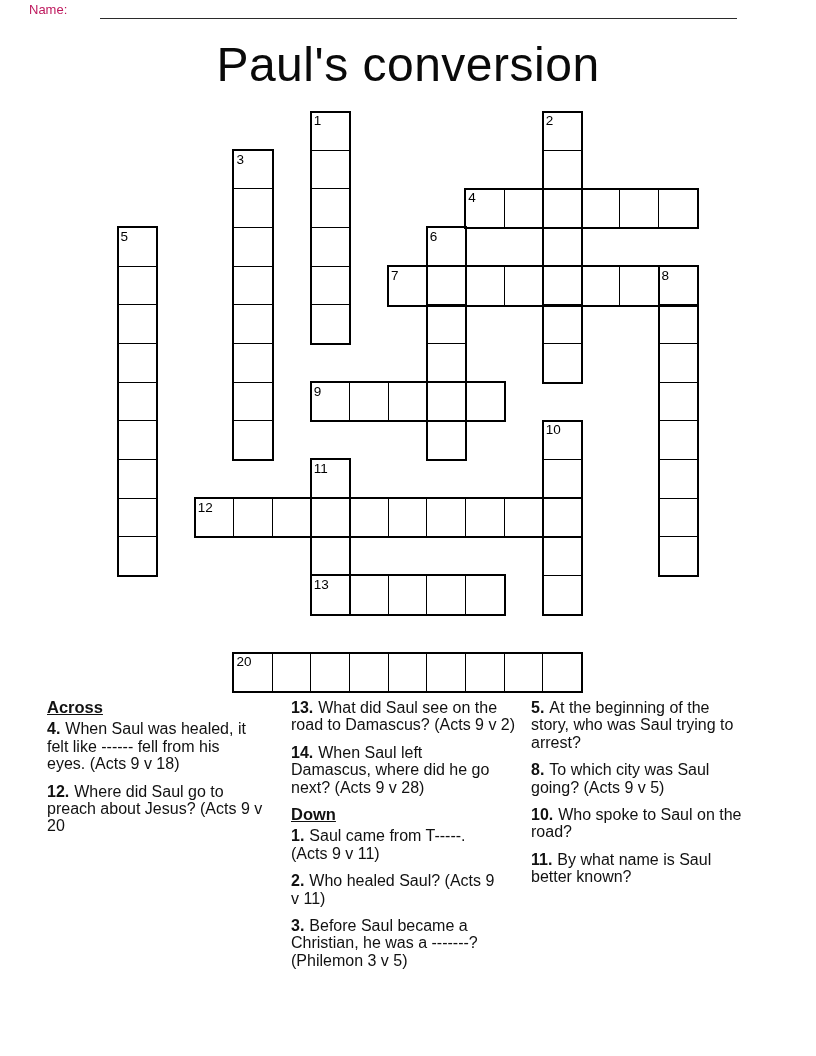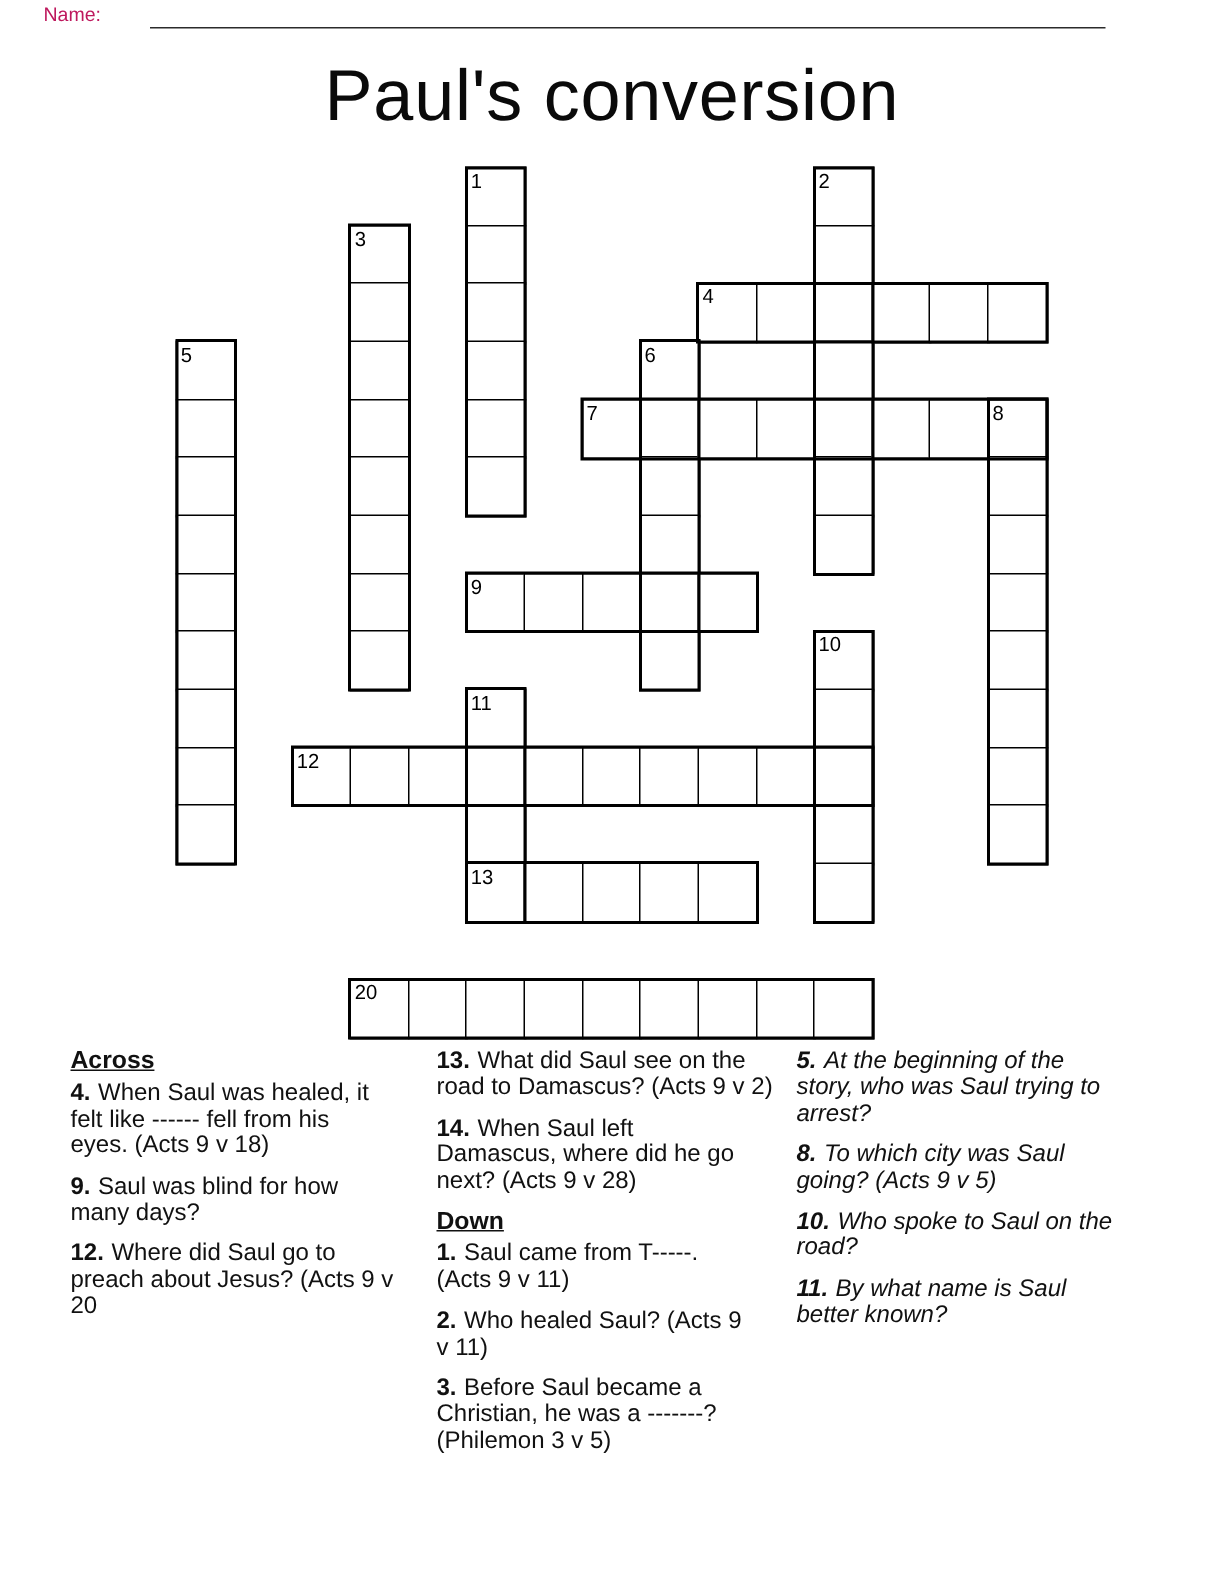--- a/index.html
+++ b/index.html
@@ -50,21 +50,21 @@
     color:#000000;
     z-index:3;
   }
   .clue-col {
     position:absolute; top:699px;
     font-size:16px; line-height:17.4px;
     color:#111111;
   }
   #clue-col-1 { left:47px;  width:236px; }
   #clue-col-2 { left:291px; width:238px; }
-  #clue-col-3 { left:531px; width:250px;font-style:italic; }
+  #clue-col-3 { left:531px; width:250px; }
   .clue-heading {
     font-weight:bold;
     text-decoration:underline;
     font-size:16.5px;
     margin:0 0 4px 0;
   }
   .clue { margin:0 0 10px 0; }
   .clue-num { font-weight:bold; margin-right:5px; }
   .clue-text { white-space:pre-line; }
 </style>
@@ -192,22 +192,20 @@
     <div class="cell" style="left: 425.15px; top: 541.1px; width: 40.45px; height: 40.45px;"></div>
     <div class="word-outline" style="left: 115.45px; top: 540.6px; width: 350.65px; height: 41.45px;"></div>
     <div class="cell-num" style="left: 119.45px; top: 544.1px;">20</div>
   </div>
 
 <div class="clue-col" id="clue-col-1">
     <div class="clue-heading">Across</div>
     <div class="clue"><span class="clue-num">4.</span><span class="clue-text">When Saul was healed, it
 felt like ------ fell from his
 eyes. (Acts 9 v 18)</span></div>
-    <div class="clue"><span class="clue-num">9.</span><span class="clue-text">Saul was blind for how
-many days?</span></div>
     <div class="clue"><span class="clue-num">12.</span><span class="clue-text">Where did Saul go to
 preach about Jesus? (Acts 9 v
 20</span></div>
   </div>
 <div class="clue-col" id="clue-col-2">
     <div class="clue"><span class="clue-num">13.</span><span class="clue-text">What did Saul see on the
 road to Damascus? (Acts 9 v 2)</span></div>
     <div class="clue"><span class="clue-num">14.</span><span class="clue-text">When Saul left
 Damascus, where did he go
 next? (Acts 9 v 28)</span></div>

